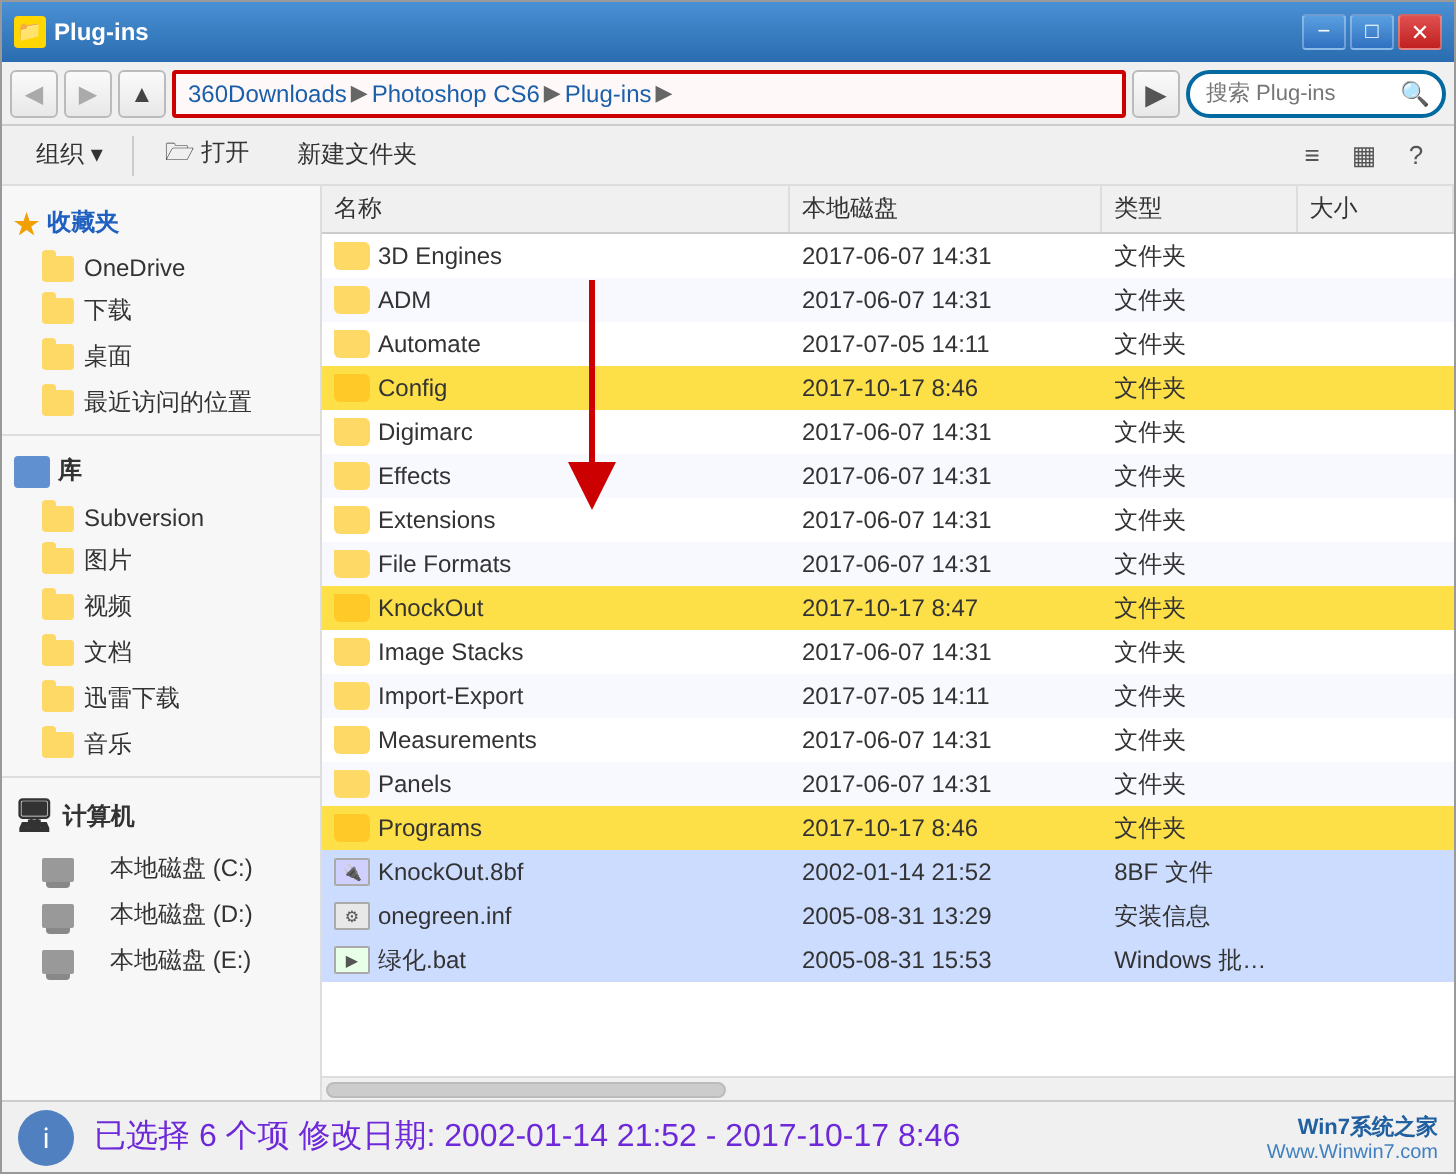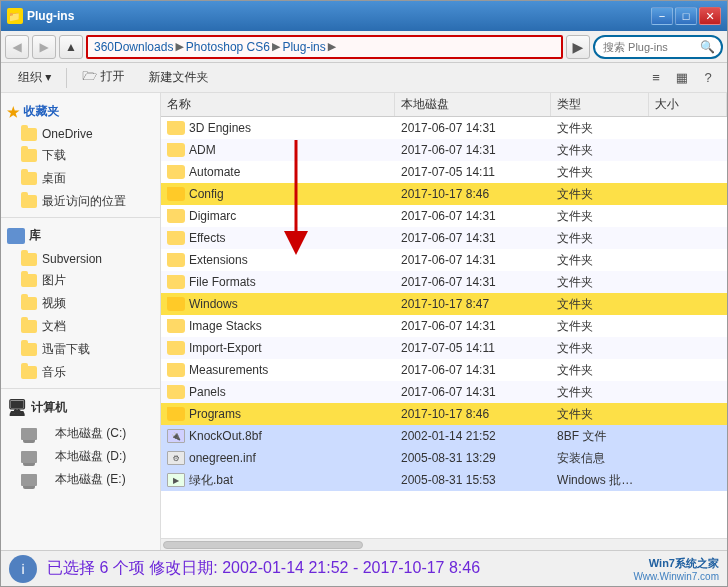--- a/index.html
+++ b/index.html
@@ -729,21 +729,21 @@
               <span>File Formats</span>
             </div>
             <div class="file-cell date">2017-06-07 14:31</div>
             <div class="file-cell type">文件夹</div>
             <div class="file-cell size"></div>
           </div>
 
           <div class="file-row highlighted-row">
             <div class="file-cell name">
               <div class="folder-icon open"></div>
-              <span>Windows</span>
+              <span>KnockOut</span>
             </div>
             <div class="file-cell date">2017-10-17 8:47</div>
             <div class="file-cell type">文件夹</div>
             <div class="file-cell size"></div>
           </div>
 
           <div class="file-row">
             <div class="file-cell name">
               <div class="folder-icon"></div>
               <span>Image Stacks</span>

